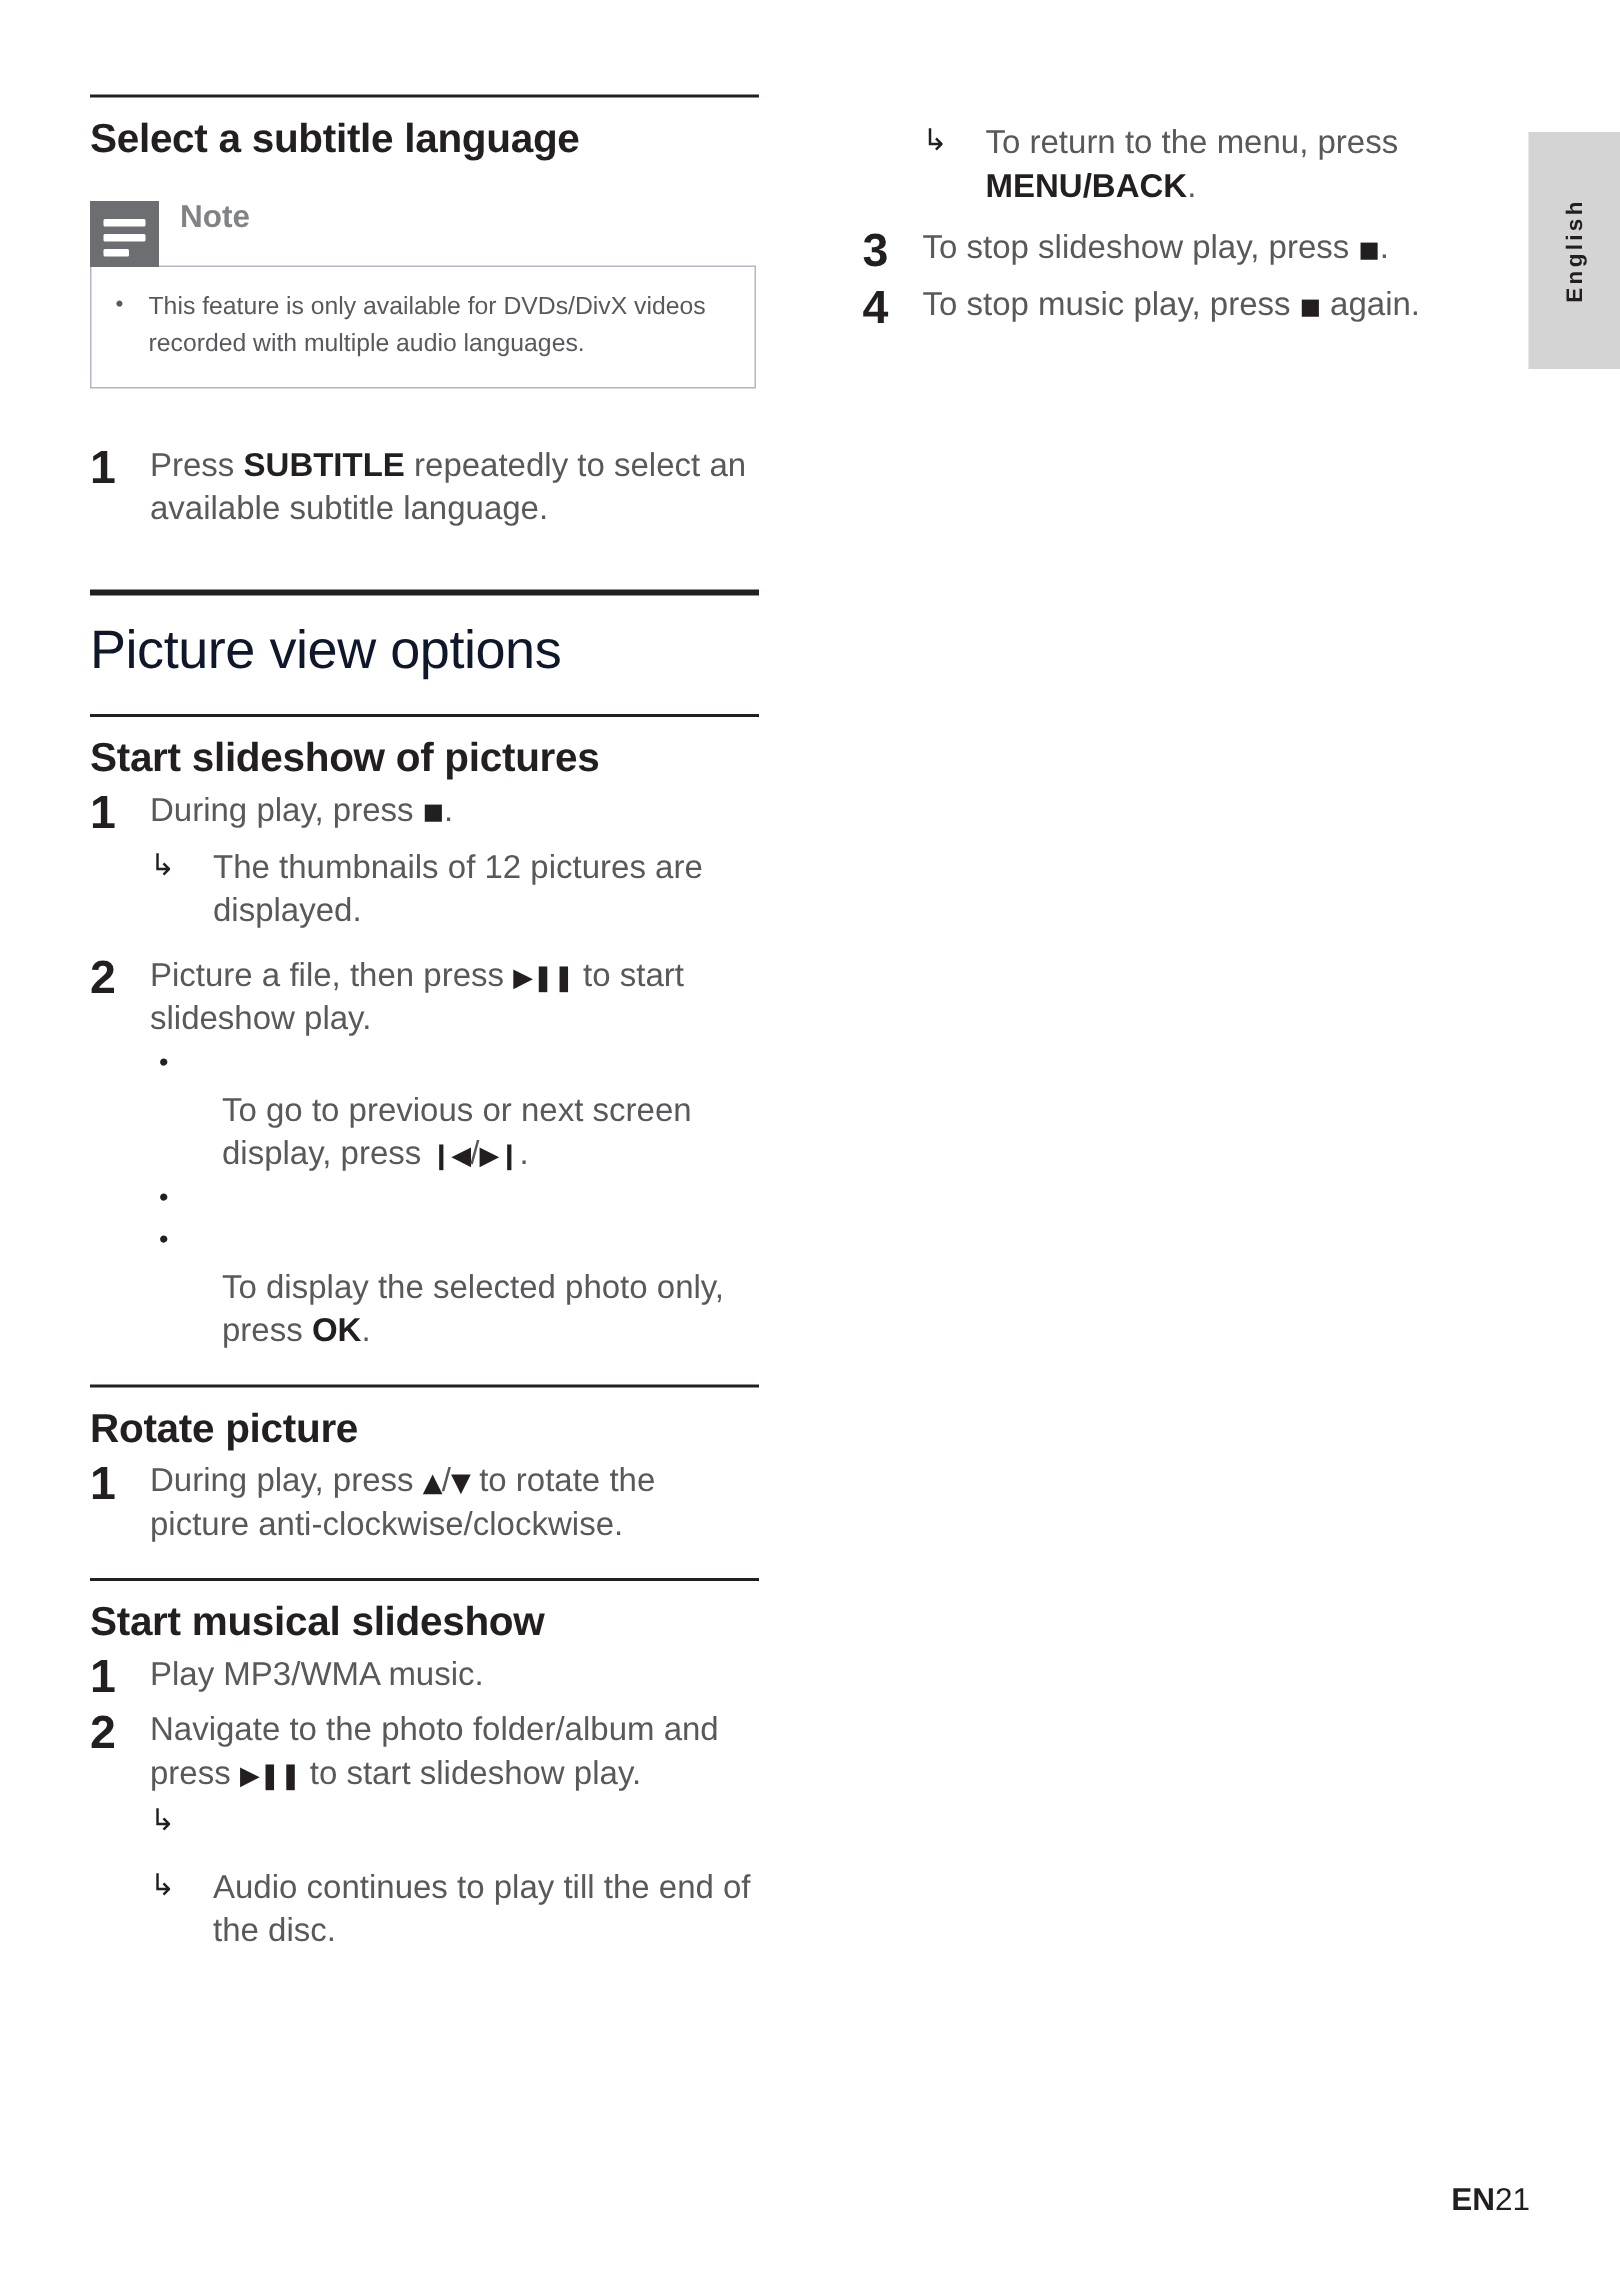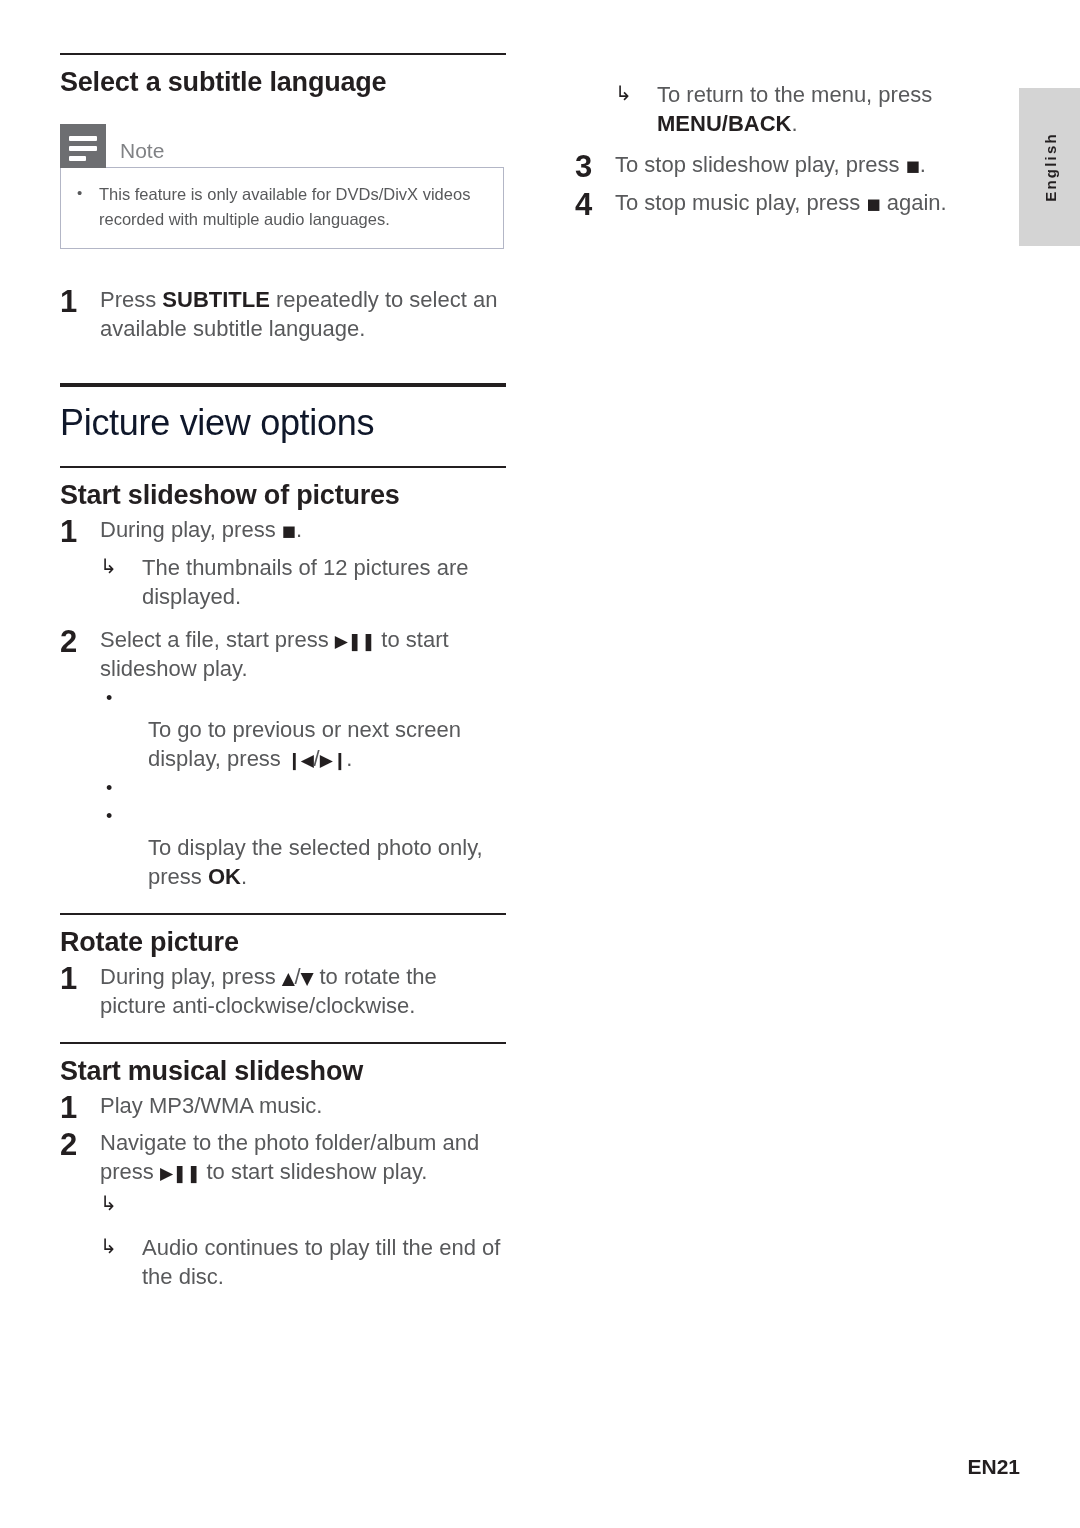--- a/index.html
+++ b/index.html
@@ -40,21 +40,21 @@
     font-size: 15px;
     font-weight: bold;
     letter-spacing: 2.2px;
     color: #231f20;
   }
 
   
   .col-left {
     position: absolute;
     left: 60px;
-    top: 53px;
+    top: 63px;
     width: 446px;
   }
   .col-right {
     position: absolute;
     left: 575px;
     top: 80px;
     width: 430px;
   }
 
   
@@ -87,22 +87,22 @@
     color: #0f172a;
   }
 
   
   .note-wrap {
     margin-top: 26px;
     position: relative;
   }
   .note-head {
     display: flex;
-    align-items: flex-end;
     height: 44px;
+    font-weight: bold;
   }
   .note-icon {
     width: 46px;
     height: 44px;
     background: #6d6e71;
     position: relative;
     flex: 0 0 auto;
   }
   .note-icon i {
     position: absolute;
@@ -243,21 +243,21 @@
     top: 1455px;
     width: 1020px;
     text-align: right;
     font-size: 21px;
     color: #231f20;
   }
   .footer .en {
     font-weight: bold;
   }
   .footer .pg {
-    font-weight: bold;
+    font-weight: normal;
   }
 </style>
 </head>
 <body>
 
 <div class="page">
 
   <div class="lang-tab">
     <span class="lang-text">English</span>
   </div>
@@ -306,21 +306,21 @@
         <span class="num">1</span>
         <span class="body"><span>During play, press </span><span class="g-sq">■</span><span>.</span></span>
       </div>
       <div class="arrow" style="margin-left:40px;">
         <span class="gl g-arrow">↳</span>
         <span class="txt">The thumbnails of 12 pictures are displayed.</span>
       </div>
 
       <div class="step">
         <span class="num">2</span>
-        <span class="body"><span>Select a file, start press </span><span class="g">▶❚❚</span><span> to start slideshow play.</span></span>
+        <span class="body"><span>Picture a file, then press </span><span class="g">▶❚❚</span><span> to start slideshow play.</span></span>
       </div>
 
       <div class="bullet" style="margin-left:40px;">
         <span class="gl">•</span>
         <span class="txt"><span>To go to previous or next screen display, press </span><span class="g">❙◀</span><span>/</span><span class="g">▶❙</span><span>.</span></span>
       </div>
 
       <div class="bullet" style="margin-left:40px;">
         <span class="gl">•</span>
       </div>

